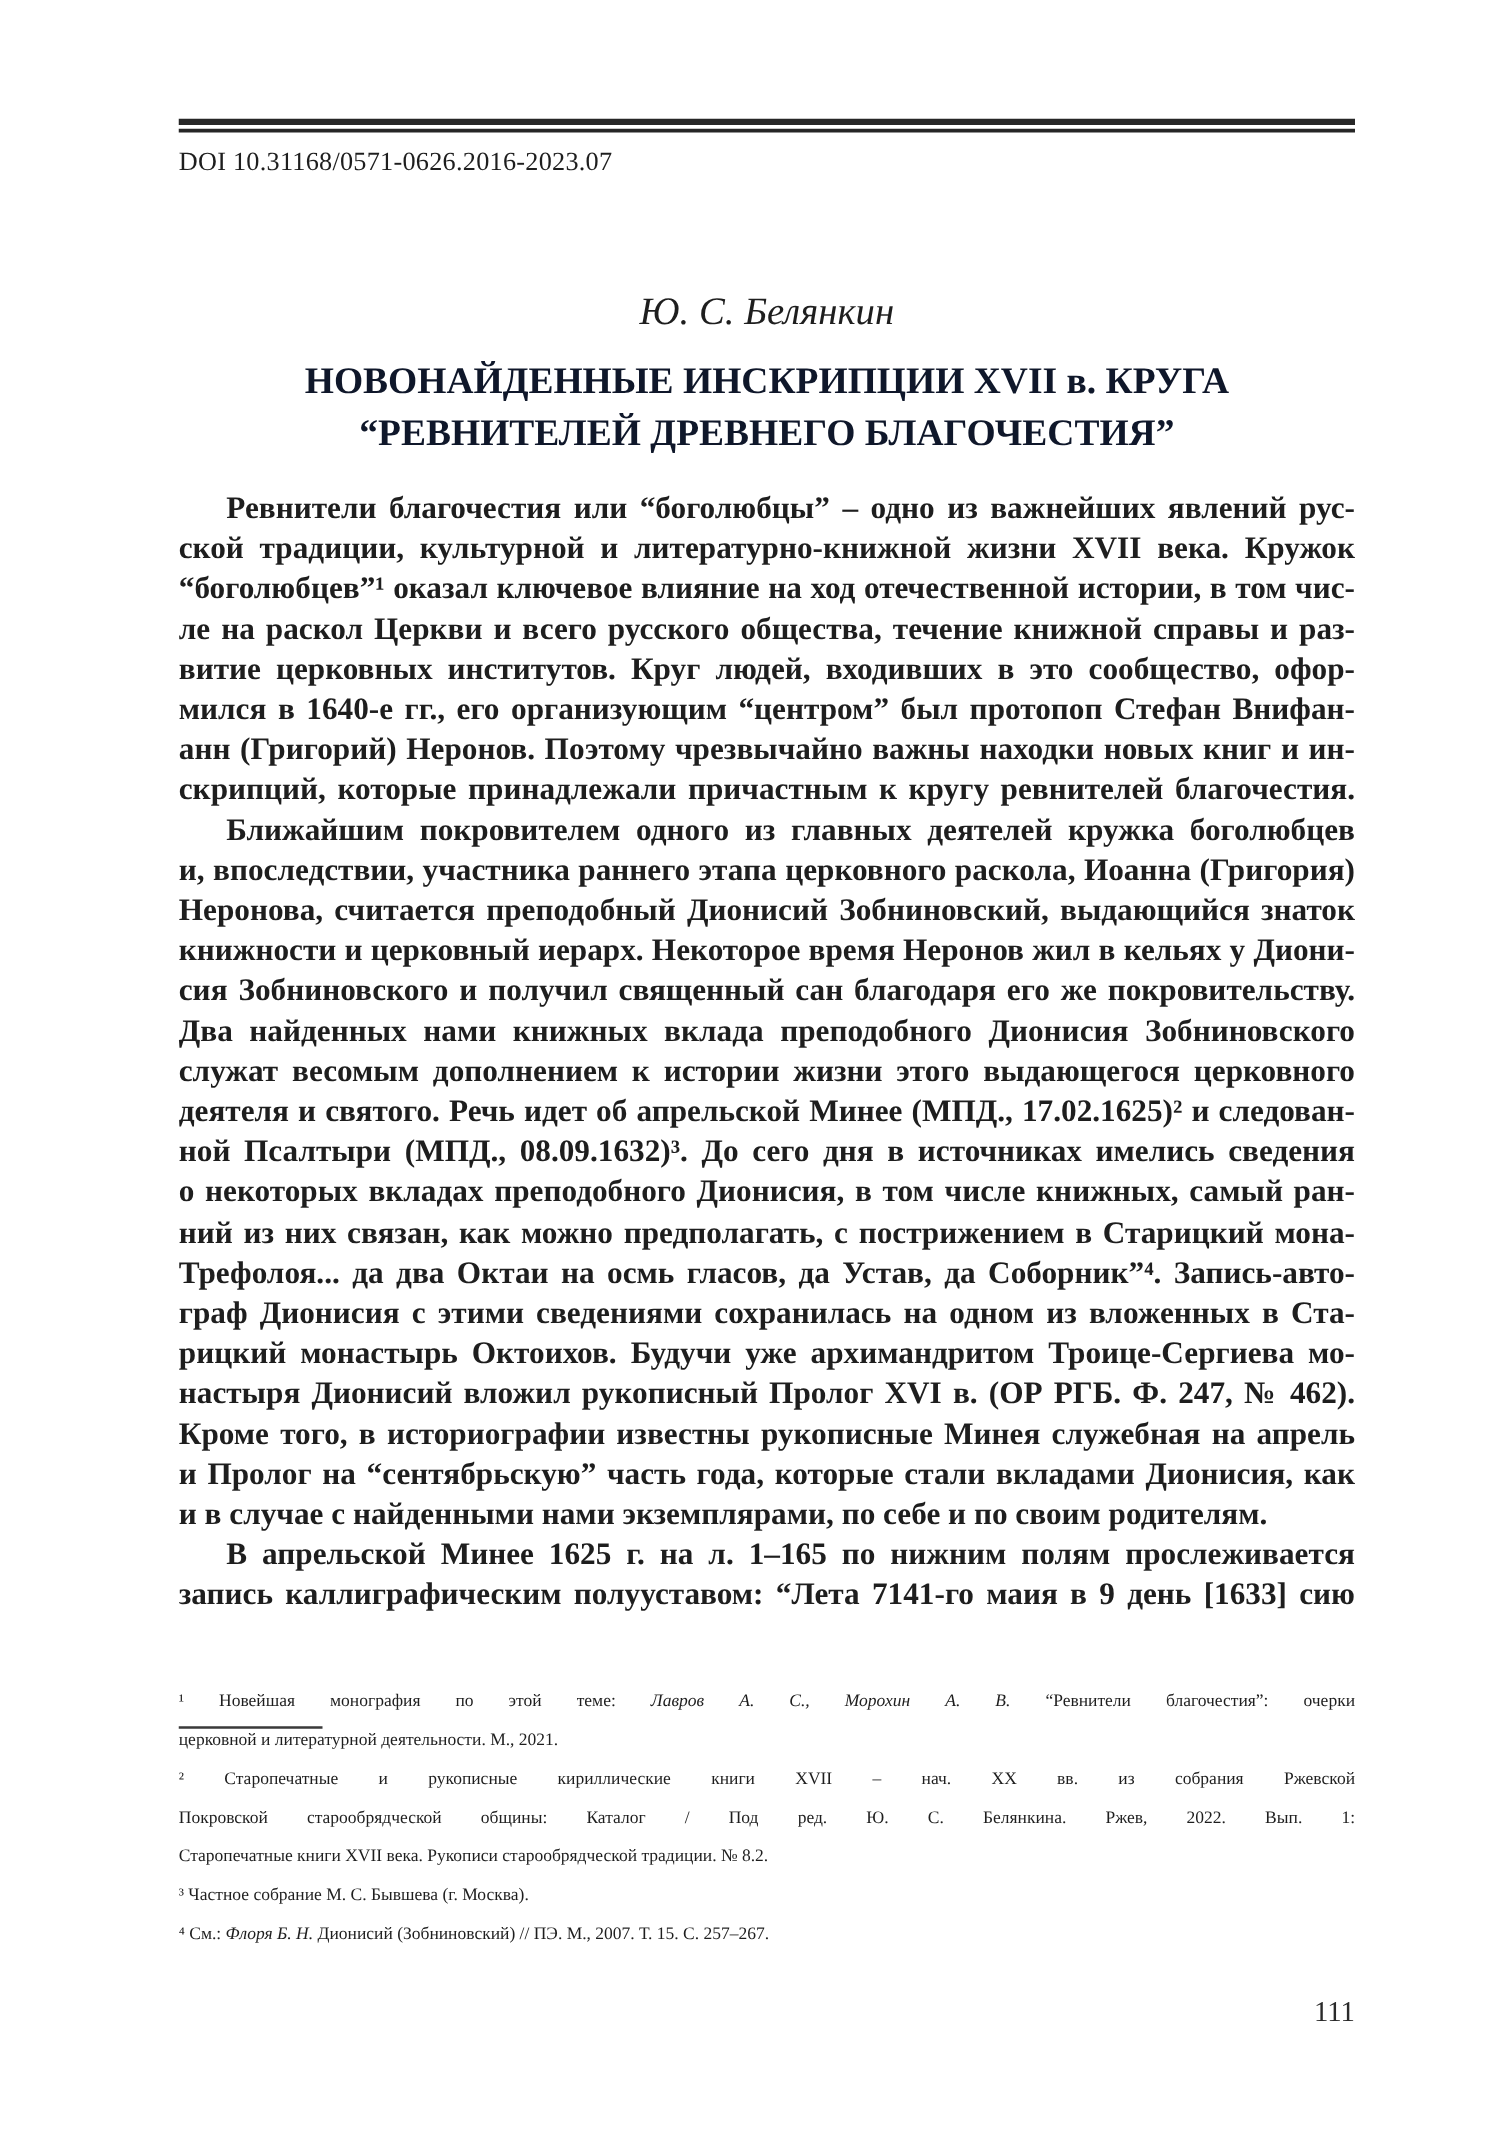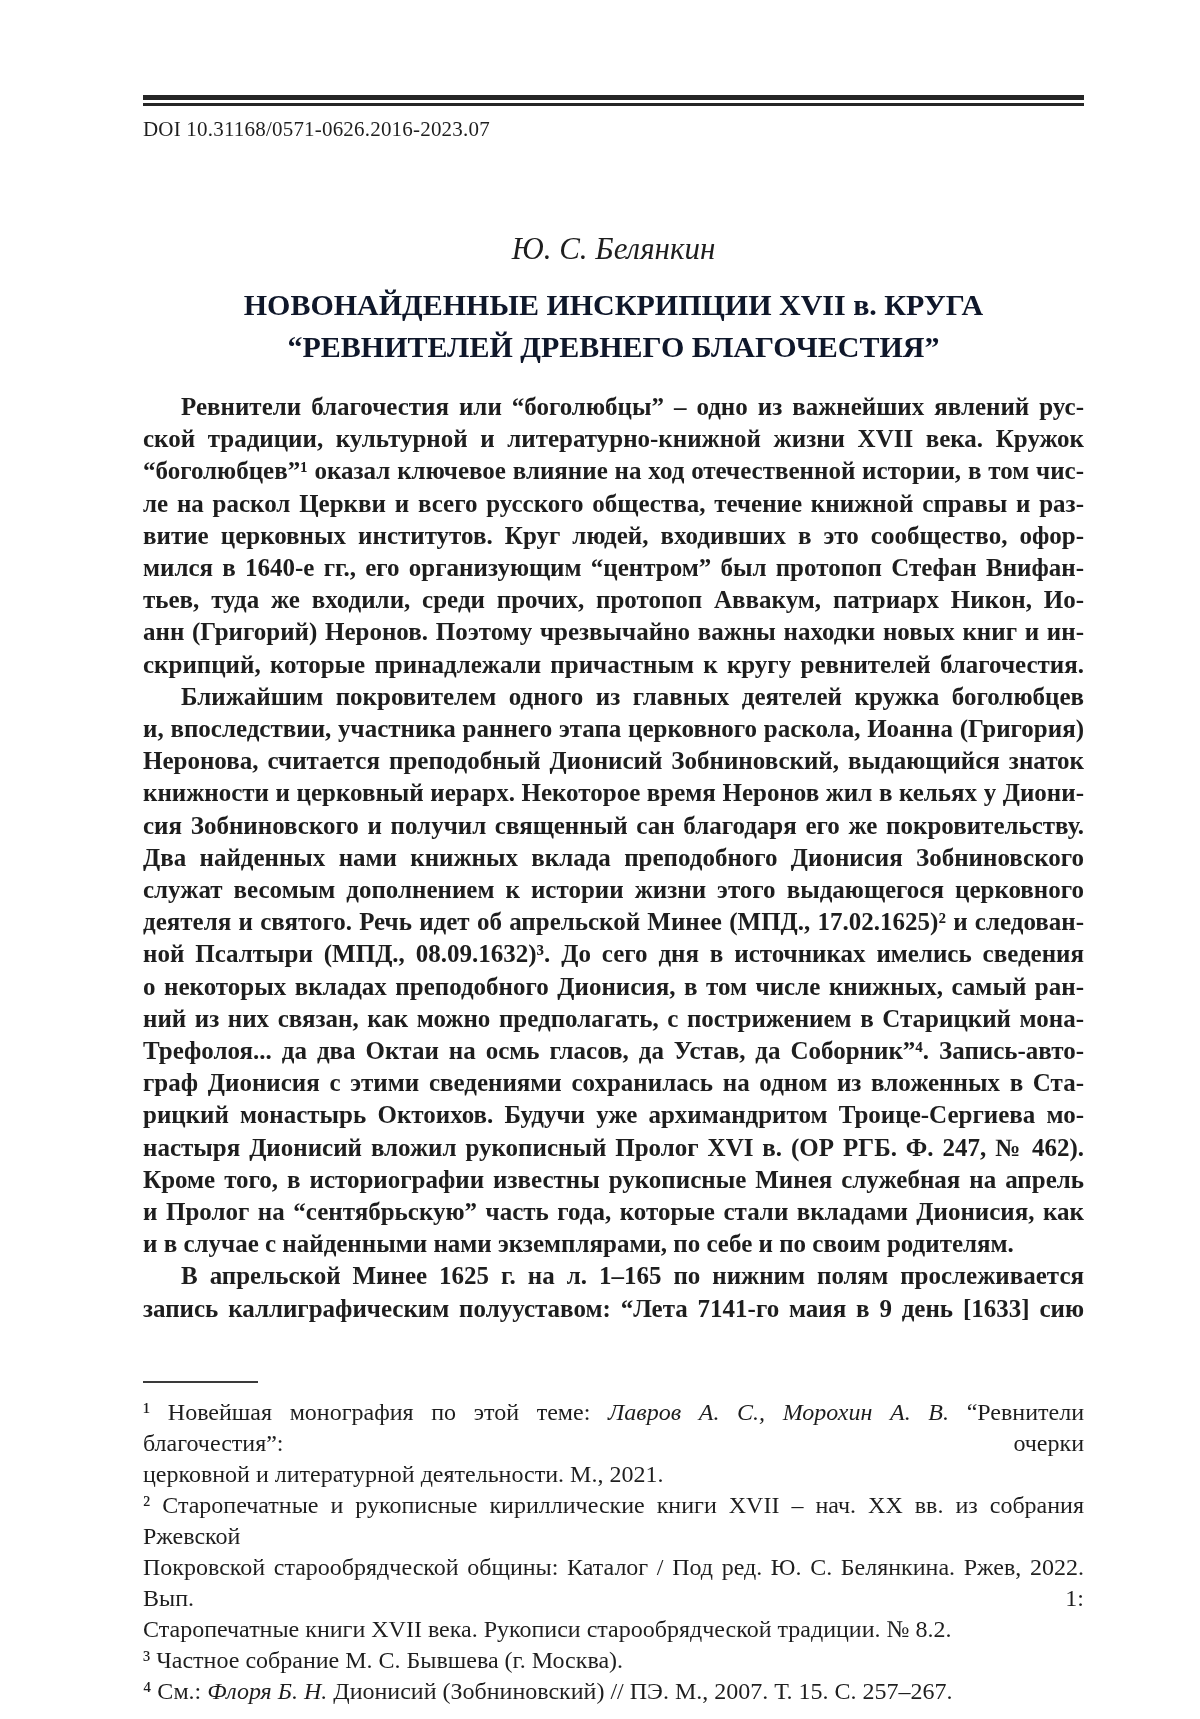--- a/index.html
+++ b/index.html
@@ -69,22 +69,22 @@
     position: absolute;
     left: 143px;
     top: 1381px;
     width: 115px;
     border-top: 2px solid #3a3a3a;
   }
   .footnotes {
     position: absolute;
     left: 143px;
     width: 941px;
-    top: 1397px;
-    font-size: 24px;
+    top: 1346px;
+    font-size: 14px;
     line-height: 31px;
   }
   .footnotes .line {
     text-align: justify;
     text-align-last: left;
   }
   .footnotes .line.fj { text-align-last: justify; }
   .it { font-style: italic; }
   .pagenum {
     position: absolute;
@@ -107,21 +107,20 @@
     <div>НОВОНАЙДЕННЫЕ ИНСКРИПЦИИ XVII в. КРУГА</div>
     <div>“РЕВНИТЕЛЕЙ ДРЕВНЕГО БЛАГОЧЕСТИЯ”</div>
   </div>
   <div class="body-text">
       <div class="line indent fj">Ревнители благочестия или “боголюбцы” – одно из важнейших явлений рус-</div>
       <div class="line fj">ской традиции, культурной и литературно-книжной жизни XVII века. Кружок</div>
       <div class="line fj">“боголюбцев”¹ оказал ключевое влияние на ход отечественной истории, в том чис-</div>
       <div class="line fj">ле на раскол Церкви и всего русского общества, течение книжной справы и раз-</div>
       <div class="line fj">витие церковных институтов. Круг людей, входивших в это сообщество, офор-</div>
       <div class="line fj">мился в 1640-е гг., его организующим “центром” был протопоп Стефан Внифан-</div>
-      <div class="line fj">тьев, туда же входили, среди прочих, протопоп Аввакум, патриарх Никон, Ио-</div>
       <div class="line fj">анн (Григорий) Неронов. Поэтому чрезвычайно важны находки новых книг и ин-</div>
       <div class="line fj">скрипций, которые принадлежали причастным к кругу ревнителей благочестия.</div>
       <div class="line indent fj">Ближайшим покровителем одного из главных деятелей кружка боголюбцев</div>
       <div class="line fj">и, впоследствии, участника раннего этапа церковного раскола, Иоанна (Григория)</div>
       <div class="line fj">Неронова, считается преподобный Дионисий Зобниновский, выдающийся знаток</div>
       <div class="line fj">книжности и церковный иерарх. Некоторое время Неронов жил в кельях у Диони-</div>
       <div class="line fj">сия Зобниновского и получил священный сан благодаря его же покровительству.</div>
       <div class="line fj">Два найденных нами книжных вклада преподобного Дионисия Зобниновского</div>
       <div class="line fj">служат весомым дополнением к истории жизни этого выдающегося церковного</div>
       <div class="line fj">деятеля и святого. Речь идет об апрельской Минее (МПД., 17.02.1625)² и следован-</div>
@@ -141,13 +140,14 @@
   <div class="footsep"></div>
   <div class="footnotes">
       <div class="line fj"><span>¹ Новейшая монография по этой теме: </span><span class="it">Лавров А. С., Морохин А. В.</span><span> “Ревнители благочестия”: очерки</span></div>
       <div class="line"><span>церковной и литературной деятельности. М., 2021.</span></div>
       <div class="line fj"><span>² Старопечатные и рукописные кириллические книги XVII – нач. XX вв. из собрания Ржевской</span></div>
       <div class="line fj"><span>Покровской старообрядческой общины: Каталог / Под ред. Ю. С. Белянкина. Ржев, 2022. Вып. 1:</span></div>
       <div class="line"><span>Старопечатные книги XVII века. Рукописи старообрядческой традиции. № 8.2.</span></div>
       <div class="line"><span>³ Частное собрание М. С. Бывшева (г. Москва).</span></div>
       <div class="line"><span>⁴ См.: </span><span class="it">Флоря Б. Н.</span><span> Дионисий (Зобниновский) // ПЭ. М., 2007. Т. 15. С. 257–267.</span></div>
     </div>
+  <div class="pagenum">111</div>
 </div>
 
 </body></html>

